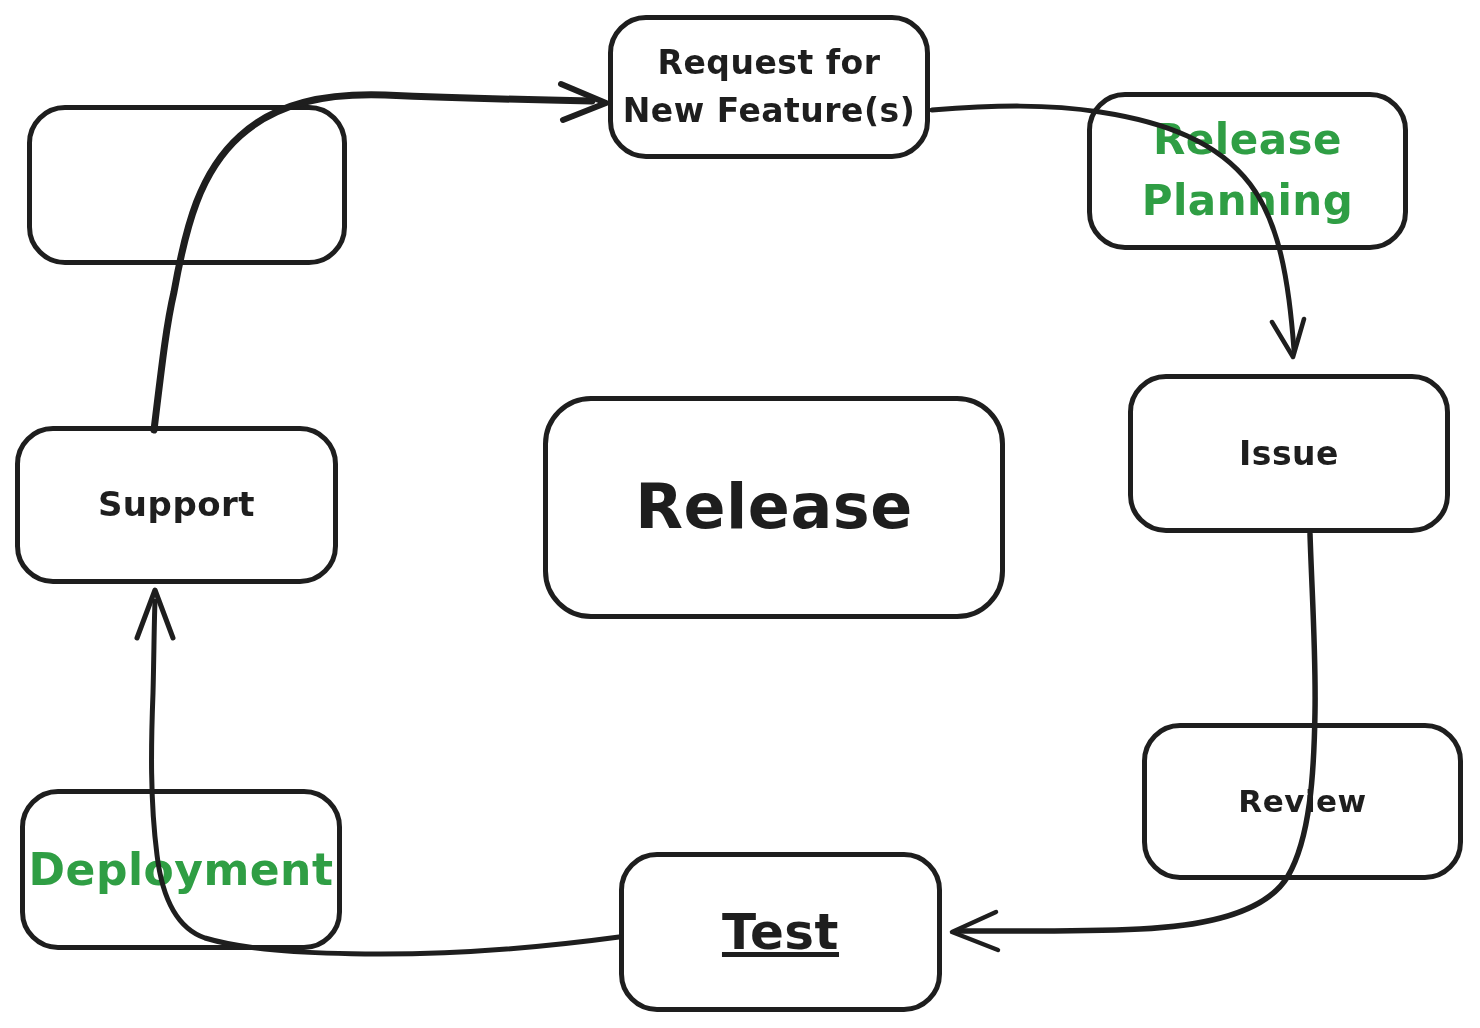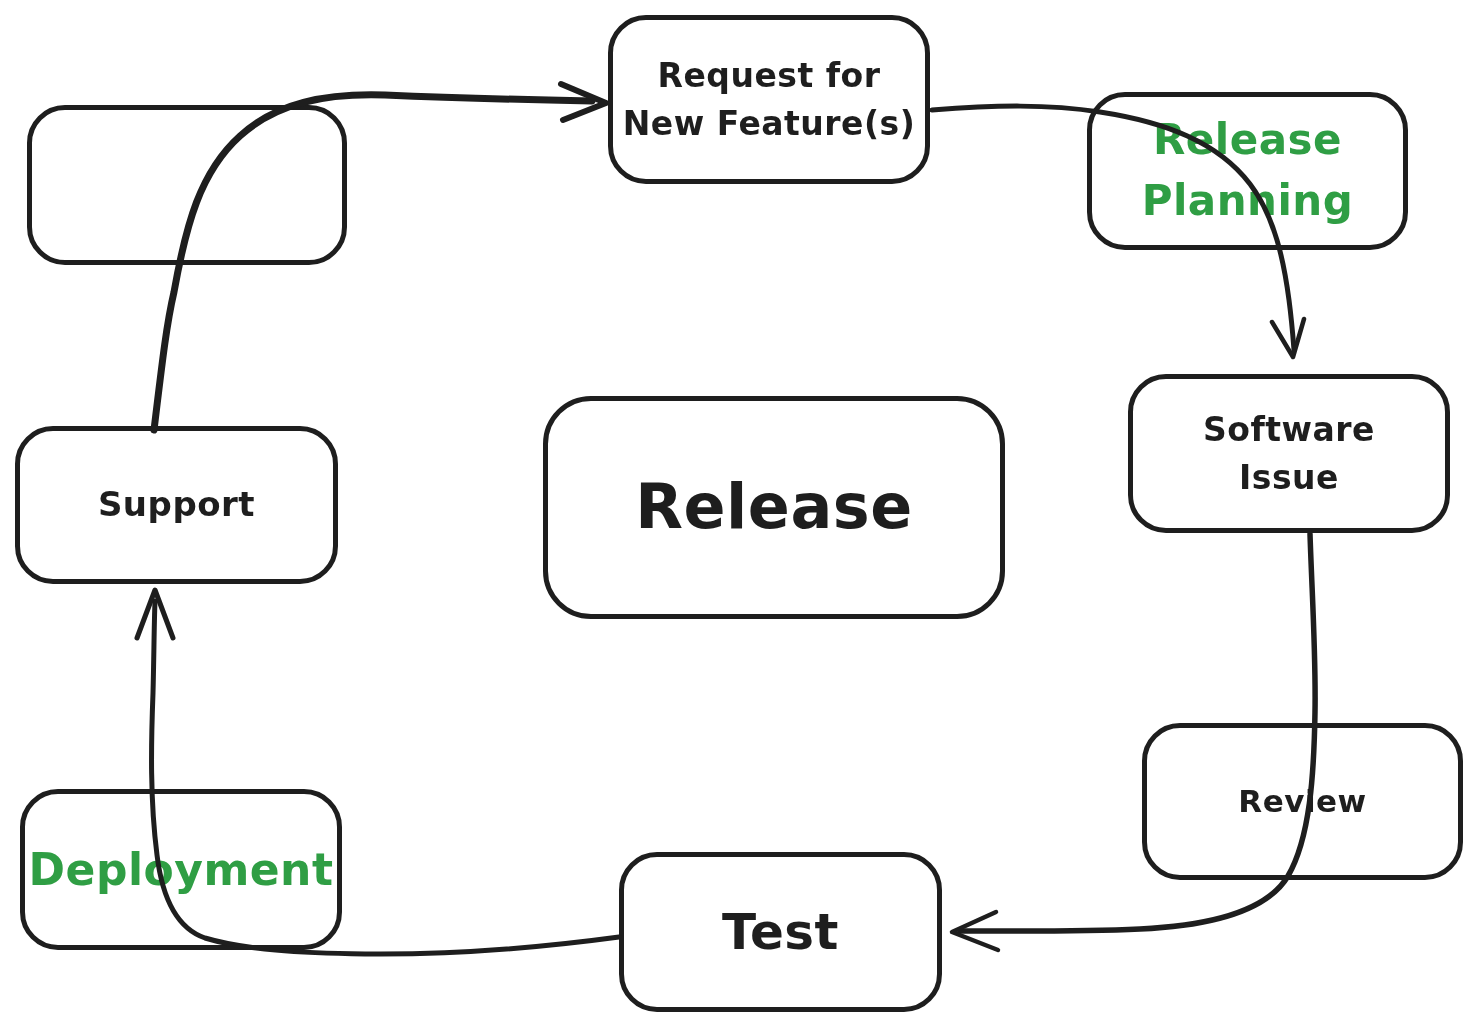--- a/index.html
+++ b/index.html
@@ -22,25 +22,25 @@
     align-items: center;
     justify-content: center;
     text-align: center;
     z-index: 1;
     letter-spacing: 0.5px;
   }
   .node span { display: block; line-height: 1.45; font-weight: 600; }
 
   
   #n-issue      { left: 27px;   top: 105px; width: 320px; height: 160px; font-size: 42px; }
-  #n-request    { left: 608px;  top: 15px;  width: 322px; height: 169px; font-size: 33px; }
+  #n-request    { left: 608px;  top: 15px;  width: 322px; height: 144px; font-size: 33px; }
   #n-planning   { left: 1087px; top: 92px;  width: 321px; height: 158px; font-size: 42px; }
   #n-build      { left: 1128px; top: 374px; width: 322px; height: 159px; font-size: 33px; }
   #n-review     { left: 1142px; top: 723px; width: 321px; height: 157px; font-size: 31px; }
-  #n-test       { left: 619px;  top: 852px; width: 323px; height: 160px; font-size: 50px; }
+  #n-test       { left: 619px;  top: 852px; width: 323px; height: 160px; font-size: 50px; text-decoration: underline; }
   #n-deployment { left: 20px;   top: 789px; width: 322px; height: 161px; font-size: 44px; }
   #n-support    { left: 15px;   top: 426px; width: 323px; height: 158px; font-size: 34px; }
 
   #n-center {
     left: 543px; top: 396px; width: 462px; height: 223px;
     font-size: 62px; border-radius: 48px;
   }
   #n-center span { line-height: 1.3; font-weight: 600; }
 
   svg.edges {
@@ -68,21 +68,20 @@
     <span>Request for</span>
     <span>New Feature(s)</span>
   </div>
 
   <div class="node" id="n-planning" style="color: rgb(47, 158, 68);">
     <span>Release</span>
     <span>Planning</span>
   </div>
 
   <div class="node" id="n-build" style="color: rgb(30, 30, 30);">
-    <span>Software</span>
     <span>Issue</span>
   </div>
 
   <div class="node" id="n-review" style="color: rgb(30, 30, 30);">
     <span>Review</span>
   </div>
 
   <div class="node" id="n-test" style="color: rgb(30, 30, 30);">
     <span>Test</span>
   </div>

